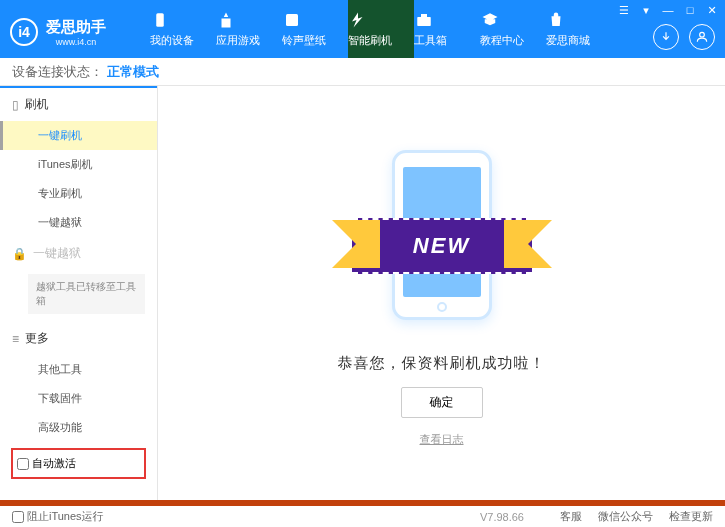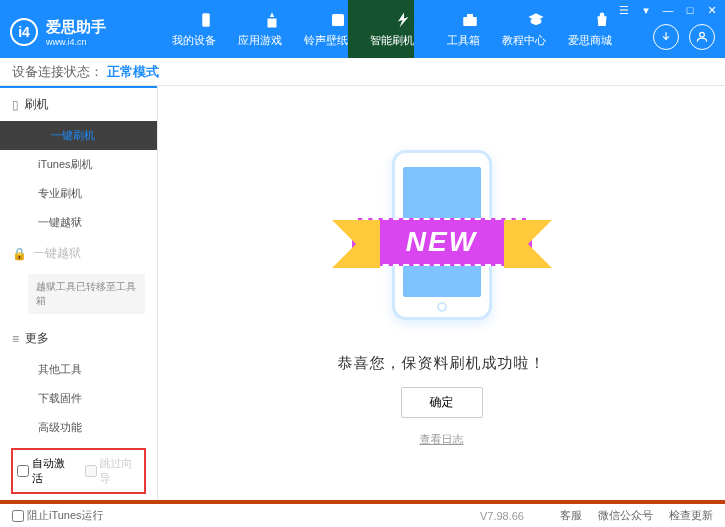--- a/index.html
+++ b/index.html
@@ -1,69 +1,69 @@
 <!DOCTYPE html>
 <html><head>
 <meta charset="utf-8">
 <style>
 * { margin: 0; padding: 0; box-sizing: border-box; font-family: "Microsoft YaHei", sans-serif; }
 body { width: 725px; height: 527px; overflow: hidden; background: #fff; }
 
 .header { background: #1a8cff; height: 58px; display: flex; align-items: center; padding: 0 10px; position: relative; }
 .logo-area { display: flex; align-items: center; gap: 8px; width: 140px; margin-top: 6px; }
 .logo-circle { width: 28px; height: 28px; border: 2px solid #fff; border-radius: 50%; display: flex; align-items: center; justify-content: center; color: #fff; font-weight: bold; font-size: 14px; }
-.logo-text { color: #fff; }
+.logo-text { color: #fff; text-align: center; }
 .logo-title { font-size: 15px; font-weight: bold; }
 .logo-sub { font-size: 9px; opacity: 0.9; }
 
 .nav-tabs { display: flex; flex: 1; height: 100%; }
-.nav-tab { width: 66px; display: flex; flex-direction: column; align-items: flex-end; justify-content: center; color: #fff; font-size: 11px; cursor: pointer; gap: 3px; }
+.nav-tab { width: 66px; display: flex; flex-direction: column; align-items: flex-start; justify-content: center; color: #fff; font-size: 11px; cursor: pointer; gap: 3px; }
 .nav-tab.active { background: #14532d; }
 .nav-icon { width: 20px; height: 20px; display: flex; align-items: center; justify-content: center; }
 .nav-icon svg { width: 18px; height: 18px; fill: #fff; }
 
 .win-controls { position: absolute; right: 6px; top: 4px; display: flex; gap: 8px; color: #fff; font-size: 11px; }
 .win-btn { cursor: pointer; width: 14px; text-align: center; }
 .right-circles { position: absolute; right: 10px; bottom: 8px; display: flex; gap: 10px; }
 .circle-btn { width: 26px; height: 26px; border: 1.5px solid #fff; border-radius: 50%; cursor: pointer; display: flex; align-items: center; justify-content: center; }
 .circle-btn svg { width: 14px; height: 14px; fill: none; stroke: #fff; stroke-width: 2; }
 
 .status-bar { height: 28px; border-bottom: 1px solid #e5e5e5; display: flex; align-items: center; padding: 0 12px; font-size: 13px; color: #666; gap: 4px; }
 .status-mode { color: #1a8cff; font-weight: bold; }
 
 .body-area { display: flex; height: 414px; }
 .sidebar { width: 158px; border-right: 1px solid #e5e5e5; overflow-y: auto; }
 .sb-section { border-top: 2px solid #1a8cff; }
 .sb-header { padding: 8px 12px; font-size: 12px; color: #333; display: flex; align-items: center; gap: 6px; }
 .sb-header .ico { color: #888; }
 .sb-item { padding: 7px 12px 7px 38px; font-size: 11px; color: #555; cursor: pointer; }
-.sb-item.active { background: #404040; color: #1a8cff; border-left: 3px solid #404040; padding-left: 48px; }
+.sb-item.active { background: #fef9c3; color: #1a8cff; border-left: 3px solid #a3a3a3; padding-left: 35px; }
 .sb-note { margin: 4px 12px 8px 28px; padding: 6px 8px; background: #f5f5f5; font-size: 10px; color: #888; line-height: 1.4; }
 .sb-section.locked .sb-header { color: #bbb; }
 
 .checkbox-row { border: 2px solid #e53935; margin: 6px 11px; padding: 6px 4px; display: flex; gap: 12px; font-size: 11px; align-items: center; }
 .cb { display: flex; align-items: center; gap: 3px; }
 .cb input { width: 12px; height: 12px; }
 .cb.disabled { color: #ccc; }
 
 .main { flex: 1; display: flex; flex-direction: column; align-items: center; justify-content: center; gap: 14px; }
 .phone-illust { width: 160px; height: 200px; position: relative; }
 .phone-body { width: 100px; height: 170px; background: #fff; border: 3px solid #d0e8ff; border-radius: 14px; position: absolute; left: 30px; top: 10px; box-shadow: 0 4px 12px rgba(26,140,255,0.15); }
 .phone-screen { position: absolute; inset: 14px 8px 20px 8px; background: #7ec3ff; border-radius: 2px; }
 .phone-home { position: absolute; bottom: 5px; left: 50%; transform: translateX(-50%); width: 10px; height: 10px; border: 2px solid #d0e8ff; border-radius: 50%; }
-.ribbon { position: absolute; top: 78px; left: -10px; right: -10px; height: 48px; background: #d946ef; display: flex; align-items: center; justify-content: center; font-size: 28px; font-weight: 900; color: #fff; font-style: italic; letter-spacing: 2px; border: 2px dashed #fff; border-left: none; border-right: none; }
+.ribbon { position: absolute; top: 78px; left: -10px; right: -10px; height: 56px; background: #4c1d95; display: flex; align-items: center; justify-content: center; font-size: 22px; font-weight: 900; color: #fff; font-style: italic; letter-spacing: 2px; border: 2px dashed #fff; border-left: none; border-right: none; }
 .ribbon::before, .ribbon::after { content: ""; position: absolute; width: 0; height: 0; border: 24px solid #ffc93c; top: 0; }
 .ribbon::before { left: -20px; border-left-color: transparent; }
 .ribbon::after { right: -20px; border-right-color: transparent; }
 
 .success-msg { font-size: 15px; color: #333; letter-spacing: 1px; }
 .ok-btn { border: 1px solid #ccc; background: #fff; padding: 6px 28px; font-size: 12px; cursor: pointer; border-radius: 2px; }
 .log-link { font-size: 11px; color: #999; cursor: pointer; text-decoration: underline; }
 
-.footer { height: 27px; border-top: 4px solid #c2410c; display: flex; align-items: center; padding: 0 12px; font-size: 11px; color: #666; }
+.footer { height: 27px; border-top: 6px solid #c2410c; display: flex; align-items: center; padding: 0 12px; font-size: 11px; color: #666; }
 .footer .cb { margin-right: auto; }
 .footer-right { display: flex; gap: 16px; align-items: center; }
 .footer-right span { cursor: pointer; }
 .version { color: #999; margin-right: 20px; }
 </style>
 </head>
 <body>
 
 <div class="header">
   <div class="logo-area">
@@ -184,24 +184,20 @@
         <span>更多</span>
       </div>
       <div class="sb-item">其他工具</div>
       <div class="sb-item">下载固件</div>
       <div class="sb-item">高级功能</div>
     </div>
     <div class="checkbox-row">
       <label class="cb">
         <input type="checkbox" style="">
         <span>自动激活</span>
-      </label>
-      <label class="cb disabled">
-        <input type="checkbox" disabled="" style="">
-        <span>跳过向导</span>
       </label>
     </div>
 
   </div>
 
   <div class="main">
     <div class="phone-illust">
       <div class="phone-body">
         <div class="phone-screen"></div>
         <div class="phone-home"></div>

